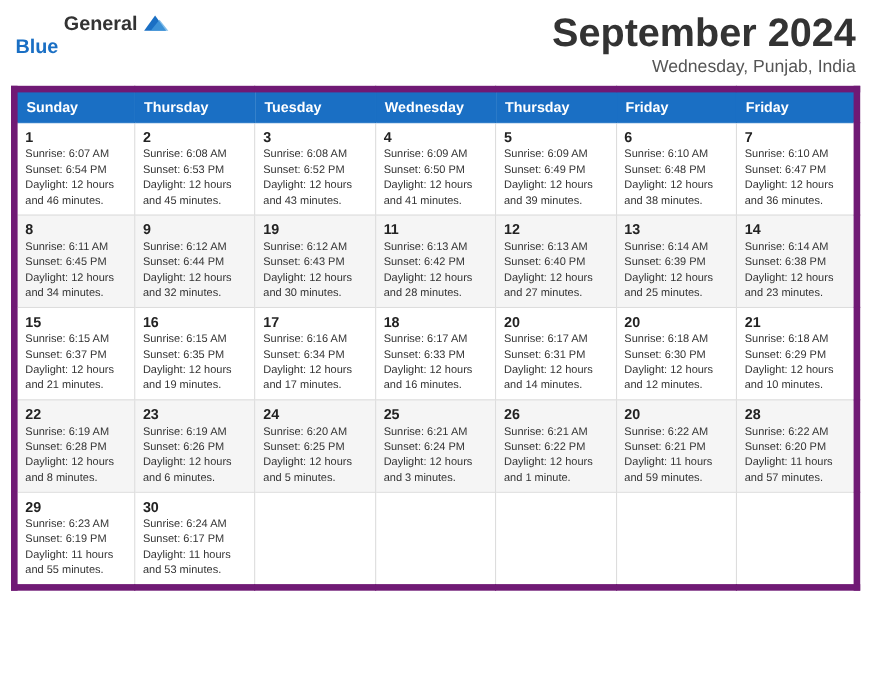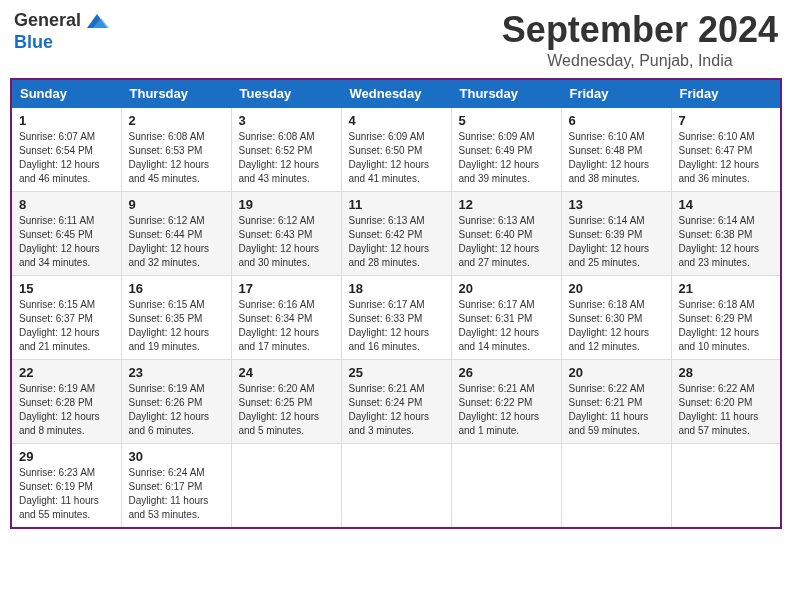--- a/index.html
+++ b/index.html
@@ -17,55 +17,57 @@
       margin-bottom: 8px;
       padding: 0 4px;
     }
     .logo {
       display: flex;
       flex-direction: column;
       align-items: flex-start;
     }
     .logo-text {
       display: flex;
+      align-items: center;
       gap: 0;
+      margin-left: 44px;
     }
     .logo-general {
       font-size: 18px;
       font-weight: bold;
       color: #333;
     }
     .logo-blue {
       font-size: 18px;
       font-weight: bold;
       color: #1a6fc4;
     }
     .logo-icon {
       width: 28px;
       height: 22px;
       margin-left: 2px;
     }
     .title-block {
-      text-align: center;
+      text-align: right;
     }
     .month-title {
       font-size: 36px;
       font-weight: bold;
       color: #333;
       line-height: 1.1;
     }
     .location {
       font-size: 16px;
       color: #555;
       margin-top: 2px;
     }
     .calendar {
       width: 100%;
       border-collapse: collapse;
-      border: 2px solid #701a75;
+      border: 6px solid #701a75;
     }
     .calendar th {
       background-color: #1a6fc4;
       color: #fff;
       font-size: 13px;
       font-weight: bold;
       text-align: left;
       padding: 6px 8px;
       border: 1px solid #1a6fc4;
     }

